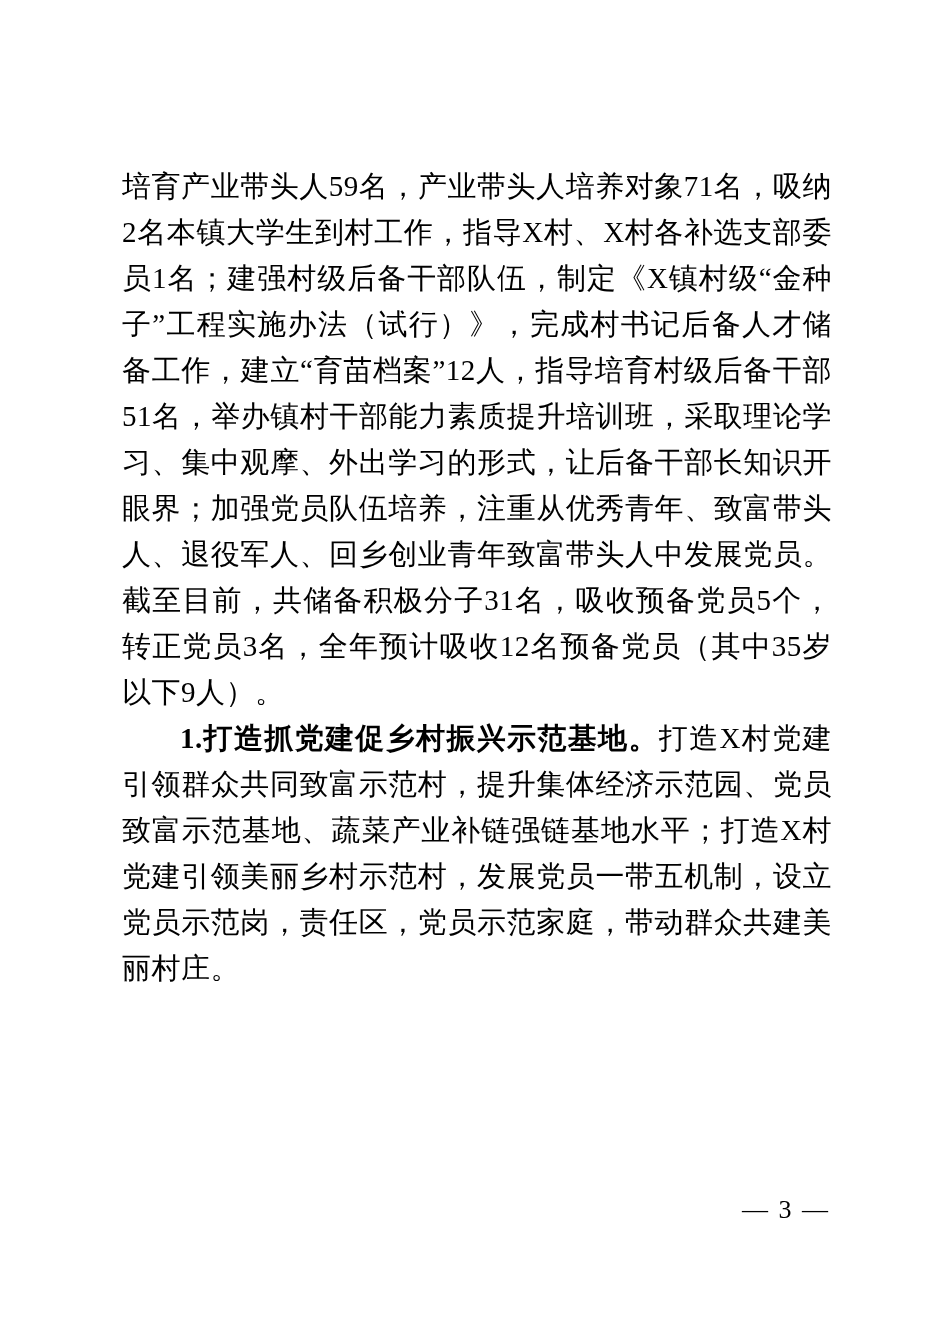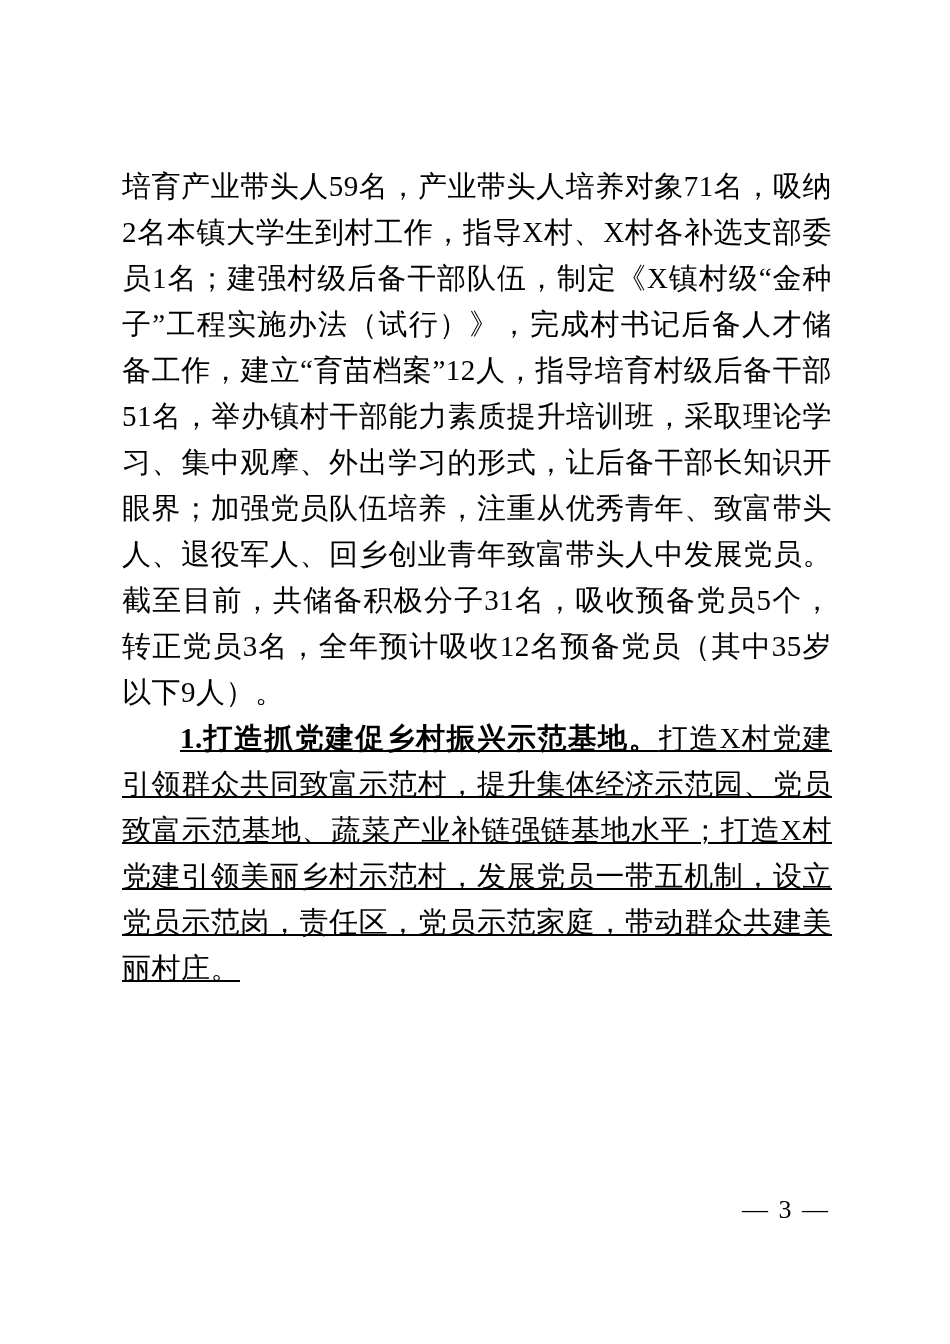--- a/index.html
+++ b/index.html
@@ -20,21 +20,21 @@
     padding: 163px 118px 0 122px;
   }
   .doc-body { width: 710px; }
   .para, .heading {
     font-size: 29px;
     line-height: 46px;
     text-align: justify;
     letter-spacing: 0.5px;
   }
   .para { font-weight: normal; }
-  .para.indent { text-indent: 2em; text-decoration: underline; }
+  .para.indent { text-indent: 2em; }
   .heading {
     font-weight: bold;
     text-indent: 2em;
   }
   .lead { font-weight: bold; }
   .page-number {
     position: absolute;
     right: 120px;
     bottom: 118px;
     font-size: 26px;

